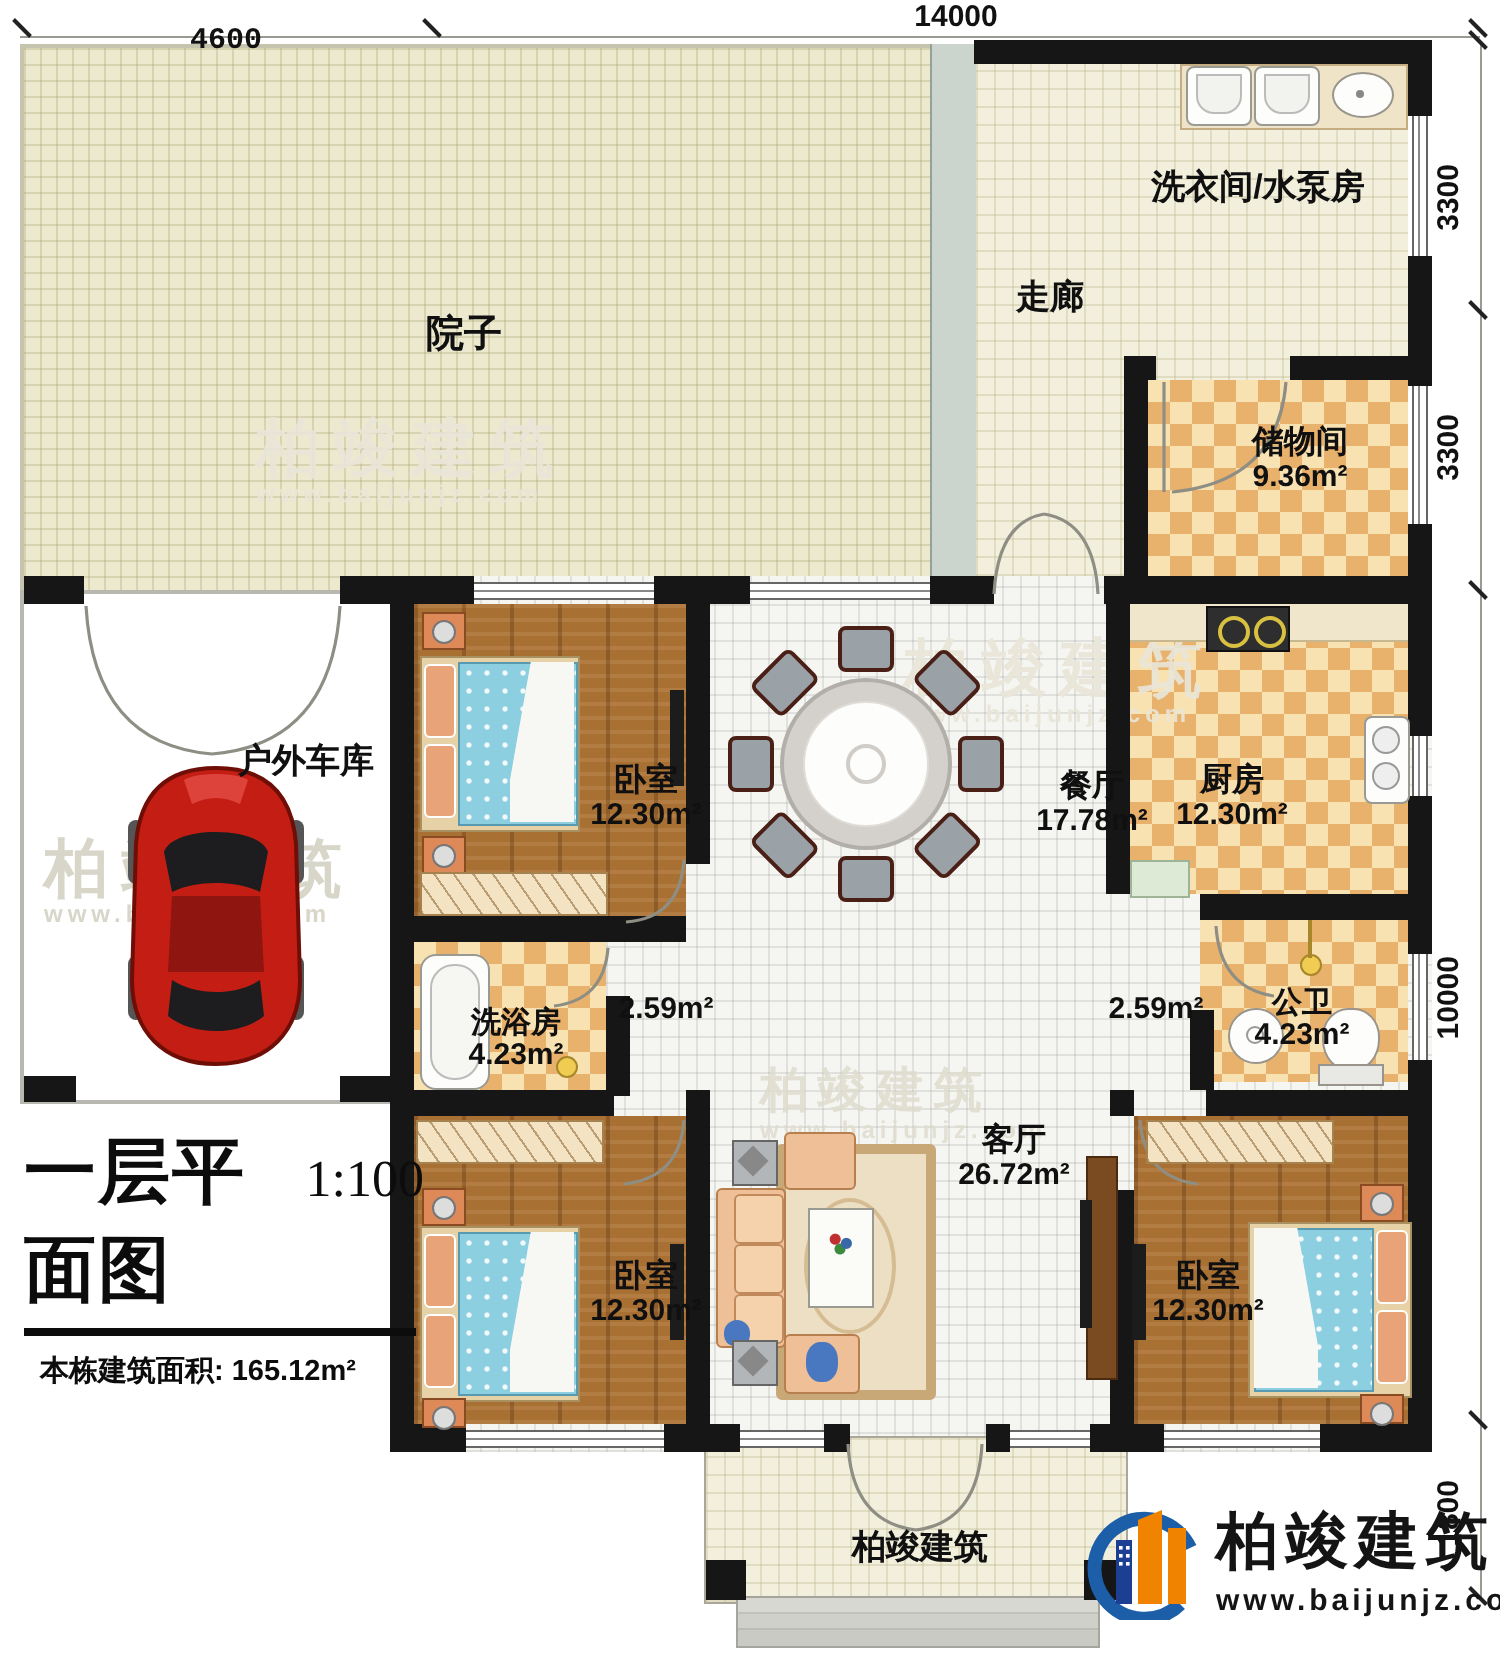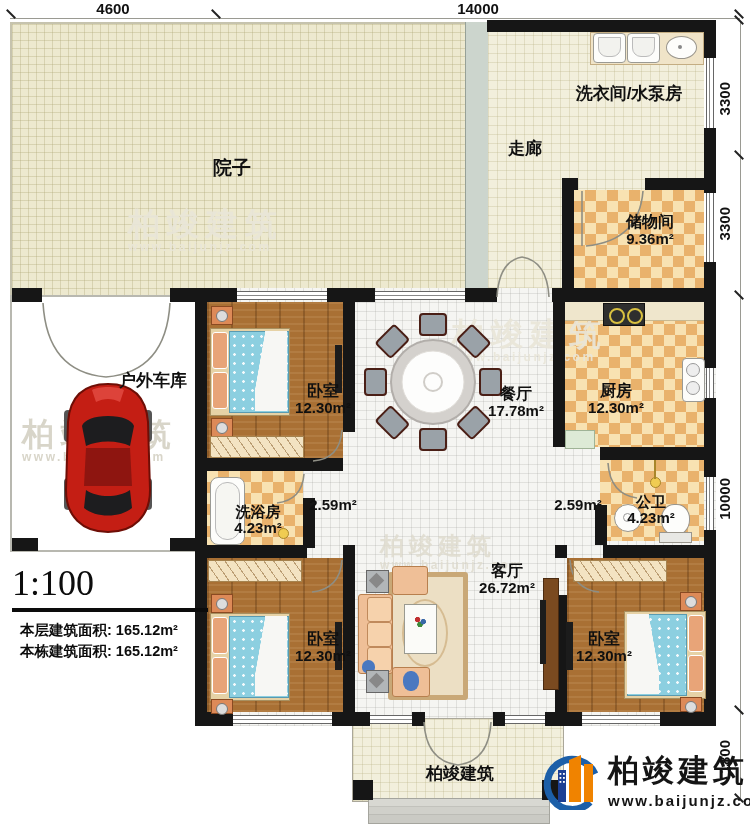--- a/index.html
+++ b/index.html
@@ -295,21 +295,21 @@
   <div class="lbl" style="left:629px;top:85px;font-size:17px;">洗衣间/水泵房</div>
   <div class="lbl" style="left:650px;top:214px;font-size:16px;">
     <span>储物间</span><br>
     <span class="area">9.36m²</span>
   </div>
   <div class="lbl" style="left:153px;top:372px;font-size:17px;">户外车库</div>
   <div class="lbl" style="left:323px;top:383px;font-size:16px;">
     <span>卧室</span><br>
     <span class="area">12.30m²</span>
   </div>
-  <div class="lbl" style="left:516px;top:386px;font-size:16px;">
+  <div class="lbl" style="left:546px;top:386px;font-size:16px;">
     <span>餐厅</span><br>
     <span class="area">17.78m²</span>
   </div>
   <div class="lbl" style="left:616px;top:383px;font-size:16px;">
     <span>厨房</span><br>
     <span class="area">12.30m²</span>
   </div>
   <div class="lbl" style="left:258px;top:504px;font-size:15px;">
     <span>洗浴房</span><br>
     <span class="area">4.23m²</span>
@@ -331,41 +331,41 @@
   <div class="lbl" style="left:604px;top:631px;font-size:16px;">
     <span>卧室</span><br>
     <span class="area">12.30m²</span>
   </div>
   <div class="lbl" style="left:460px;top:765px;font-size:17px;">柏竣建筑</div>
 
   <div class="dimline" style="left:10px;top:18px;width:730px;height:1px;"></div>
   <div class="tick" style="left:5px;top:13px;"></div>
   <div class="tick" style="left:210px;top:13px;"></div>
   <div class="tick" style="left:733px;top:13px;"></div>
-  <div class="dimt" style="left:113px;top:0px;">4600</div>
+  <div class="dimt" style="left:113px;top:12px;font-family:Liberation Mono, monospace;">4600</div>
   <div class="dimt" style="left:478px;top:0px;">14000</div>
 
   <div class="dimline" style="left:740px;top:22px;width:1px;height:778px;"></div>
   <div class="tick" style="left:733px;top:19px;"></div>
   <div class="tick" style="left:733px;top:154px;"></div>
   <div class="tick" style="left:733px;top:294px;"></div>
   <div class="tick" style="left:733px;top:709px;"></div>
   <div class="tick" style="left:733px;top:797px;"></div>
   <div class="dimv" style="left:716px;top:82px;">3300</div>
   <div class="dimv" style="left:716px;top:207px;">3300</div>
   <div class="dimv" style="left:716px;top:478px;">10000</div>
   <div class="dimv" style="left:716px;top:740px;">1800</div>
 
   <div class="a" style="left:12px;top:562px;width:200px;">
     <div style="display:flex;align-items:baseline;gap:10px;">
-      <span style="font-family:'Liberation Serif','DejaVu Serif',serif;font-size:36px;color:#0c0c0c;">1:100</span>
+      <span style="font-size:36px;font-weight:bold;color:#0c0c0c;letter-spacing:1px;">一层平面图</span>
+      <span style="font-family:'Liberation Serif','DejaVu Serif',serif;font-size:26px;color:#0c0c0c;">1:100</span>
     </div>
     <div style="width:196px;height:4px;background:#0c0c0c;margin:4px 0 8px 0;"></div>
     <div style="font-size:14.5px;font-weight:600;color:#0c0c0c;line-height:1.42;padding-left:8px;white-space:nowrap;">
-      <div>本层建筑面积: 165.12m²</div>
       <div>本栋建筑面积: 165.12m²</div>
     </div>
   </div>
 
   <div class="a" style="left:540px;top:748px;display:flex;align-items:center;gap:6px;">
     <svg width="62" height="62" viewBox="0 0 62 62">
       <path d="M50,54 A25,25 0 1 1 55,26" fill="none" stroke="#1c5fa8" stroke-width="7"></path>
       <rect x="18" y="22" width="8" height="32" fill="#1c3f94"></rect>
       <rect x="19.5" y="25" width="1.8" height="1.8" fill="#fff"></rect>
         <rect x="23" y="25" width="1.8" height="1.8" fill="#fff"></rect>

